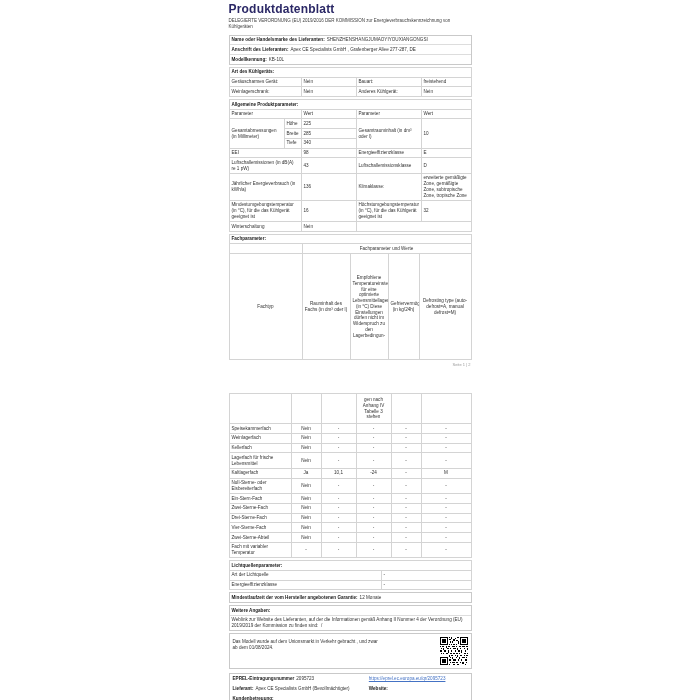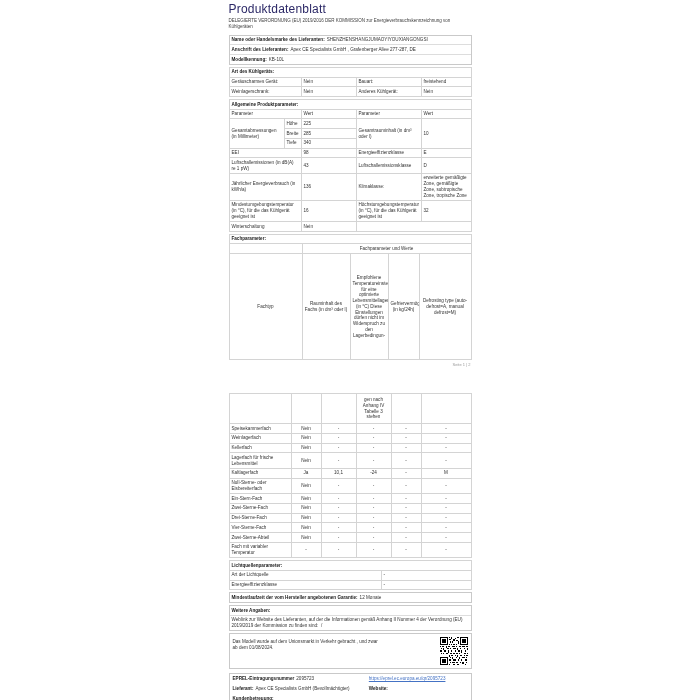--- a/index.html
+++ b/index.html
@@ -1,18 +1,18 @@
 <!DOCTYPE html>
 <html><head>
 <meta charset="utf-8">
 <style>
   *{box-sizing:border-box;margin:0;padding:0}
   html,body{width:700px;height:700px;background:#fff;font-family:"Liberation Sans",sans-serif;color:#333}
   .doc{width:243px;margin:0 auto;padding-top:2px}
-  .title{font-size:12px;font-weight:normal;color:#2b2866;letter-spacing:.2px;margin-bottom:2px}
+  .title{font-size:12px;font-weight:bold;color:#2b2866;letter-spacing:.2px;margin-bottom:2px}
   .subtitle{font-size:4.5px;color:#3c3c3c;line-height:1.4;margin-bottom:4px}
   .grp{border:1px solid #c9c9c9;margin-bottom:2px;background:#fff}
   .row{display:block;border-bottom:1px solid #ddd;padding:1.5px 2px;font-size:4.6px;line-height:1.25}
   .row:last-child{border-bottom:none}
   .flexrow{display:flex;justify-content:space-between;border-bottom:1px solid #ddd;padding:1.5px 2px;font-size:4.6px;line-height:1.25}
   .flexrow:last-child{border-bottom:none}
   .b{font-weight:bold;color:#1a1a1a}
   .lbl{font-weight:bold;color:#1a1a1a;margin-right:2px}
   table{border-collapse:collapse;width:100%;font-size:4.6px;table-layout:fixed;margin-bottom:2px;background:#fff}
   td{border:1px solid #d4d4d4;padding:1.5px 2px;vertical-align:middle;line-height:1.25;overflow:hidden}

